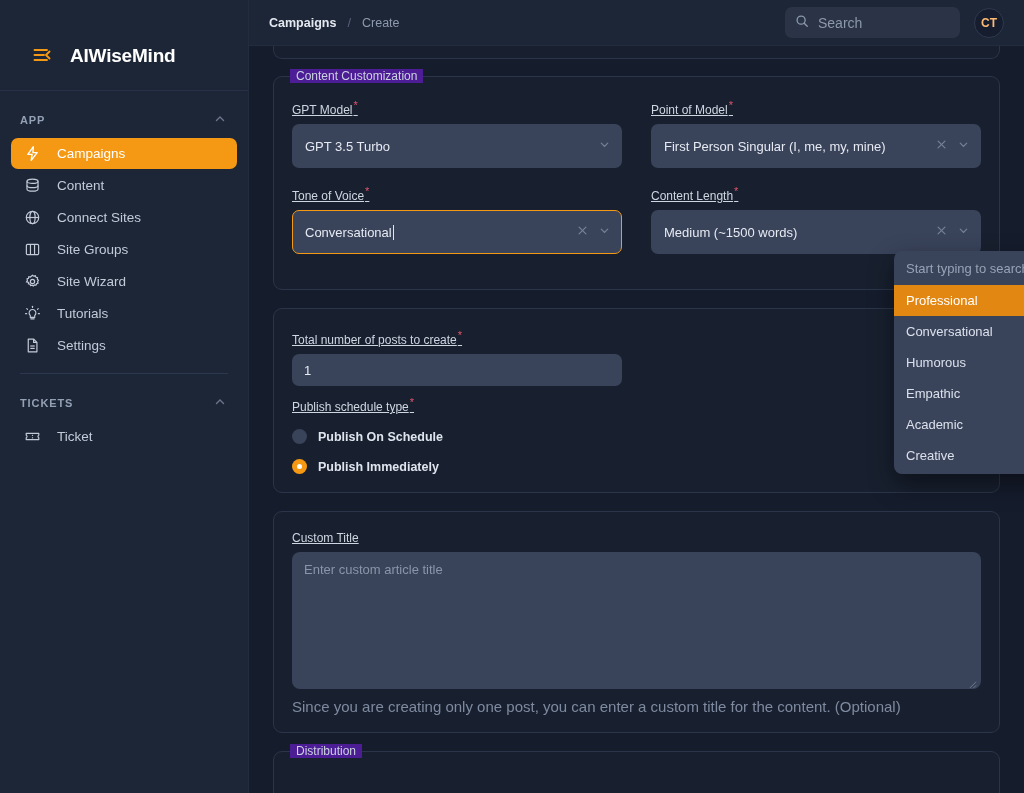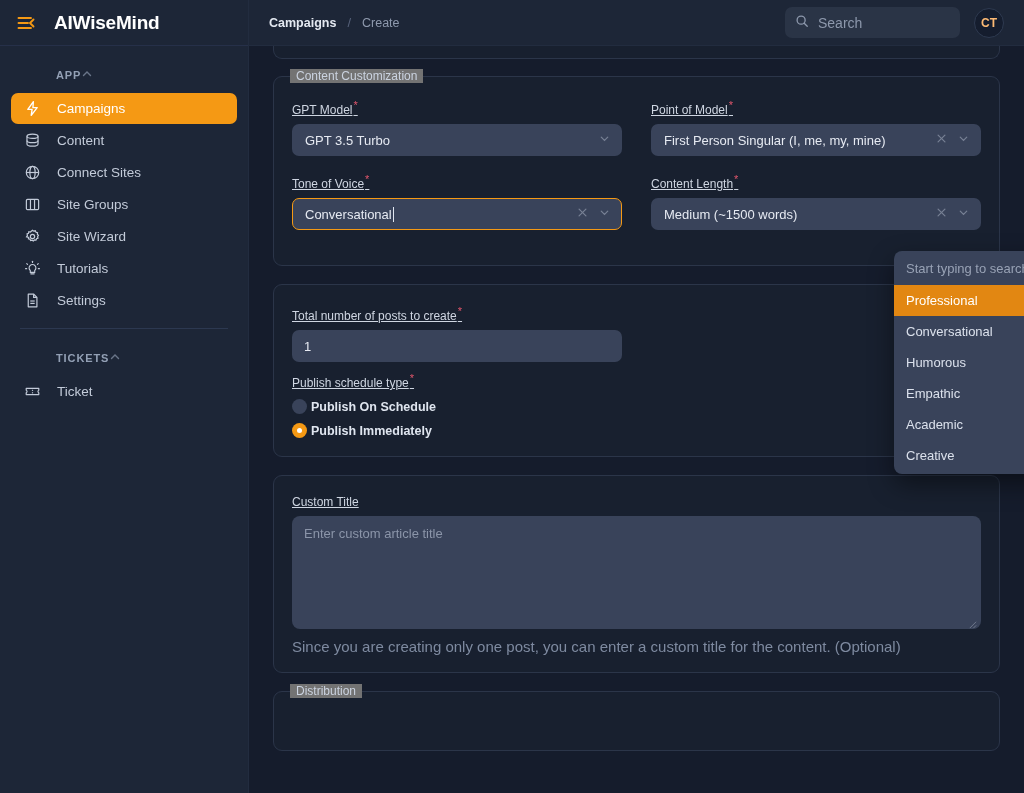--- a/index.html
+++ b/index.html
@@ -14,36 +14,36 @@
   
   #sidebar {
     width: 249px; height: 793px;
     background: #1d2637;
     flex: 0 0 249px;
     position: relative;
     border-right: 1px solid #222c3f;
   }
   #sidebar-header {
     height: 46px;
-    display: flex; align-items: center;
-    padding-left: 16px;
+    display: flex; align-items: flex-start;
+    padding-left: 32px;
     gap: 18px;
     border-bottom: 1px solid #263049;
+    margin-top: 45px;
   }
   .collapse-icon { width: 20px; height: 20px; display:block; }
   #brand {
     color: #fff; font-size: 19px; font-weight: bold;
     letter-spacing: -0.2px;
   }
   .side-section-title {
-    display: flex; align-items: center; 
+    display: flex; align-items: center; justify-content: space-between;
     padding: 0 22px 0 20px;
     height: 34px;
     margin-top: 12px;
-    margin-left: 36px;
   }
   .side-section-title span.lbl {
     color: #93a0b5; font-size: 11px; font-weight: bold; letter-spacing: 0.9px;
   }
   .chev-up { width: 12px; height: 12px; opacity: .65; }
   .nav-item {
     display: flex; align-items: center; gap: 16px;
     height: 31px;
     margin: 1px 11px;
     padding-left: 13px;
@@ -107,21 +107,21 @@
   
   .panel {
     position: relative;
     border: 1px solid #2b3549;
     border-radius: 9px;
     background: #18202f;
     margin-bottom: 18px;
   }
   .panel-legend {
     position: absolute; top: -8px; left: 16px;
-    background: #737373;
+    background: #4c1d95;
     padding: 0 6px;
     font-size: 12px; color: #cbd3e0;
   }
   .panel-body { padding: 22px 18px 18px 18px; }
 
   
   #note-panel {
     height: 40px;
     margin-top: -27px;
     overflow: hidden;
@@ -135,21 +135,21 @@
 
   
   .grid2 { display: grid; grid-template-columns: 1fr 1fr; column-gap: 29px; row-gap: 0; }
   .field { margin-bottom: 17px; }
   .flabel {
     font-size: 12px; color: #cfd6e2; margin-bottom: 7px; display: block; text-decoration: underline;
   }
   .req { color: #e2566c; font-size: 11px; vertical-align: super; margin-left: 1px; }
 
   .select {
-    height: 32px;
+    height: 44px;
     background: #39435a;
     border-radius: 7px;
     display: flex; align-items: center;
     padding: 0 10px 0 12px;
     color: #e6eaf2;
     font-size: 13px;
     cursor: pointer;
     border: 1px solid transparent;
     position: relative;
   }
@@ -167,36 +167,36 @@
   .text-input {
     height: 32px;
     background: #39435a;
     border-radius: 7px;
     display: flex; align-items: center;
     padding: 0 12px;
     color: #e6eaf2; font-size: 13px;
   }
 
   
-  .radio-row { display: flex; align-items: flex-end; gap: 4px; margin-top: 9px; }
+  .radio-row { display: flex; align-items: flex-end; gap: 11px; margin-top: 15px; }
   .radio {
     width: 15px; height: 15px; border-radius: 50%;
     background: #39435a;
     flex: 0 0 15px;
     display: flex; align-items: center; justify-content: center;
   }
   .radio.on { background: #f59914; }
   .radio.on::after {
     content: ""; width: 5px; height: 5px; border-radius: 50%; background: #fff; display:block;
   }
   .radio-lbl { font-size: 12.5px; color: #dfe5ef; font-weight: 600; }
 
   
   .textarea {
-    height: 113px;
+    height: 137px;
     background: #39435a;
     border-radius: 8px;
     padding: 10px 12px;
     color: #8b95a9; font-size: 13px;
     position: relative;
   }
   .resize-grip {
     position: absolute; right: 4px; bottom: 3px;
     width: 9px; height: 9px; opacity: .5;
   }

